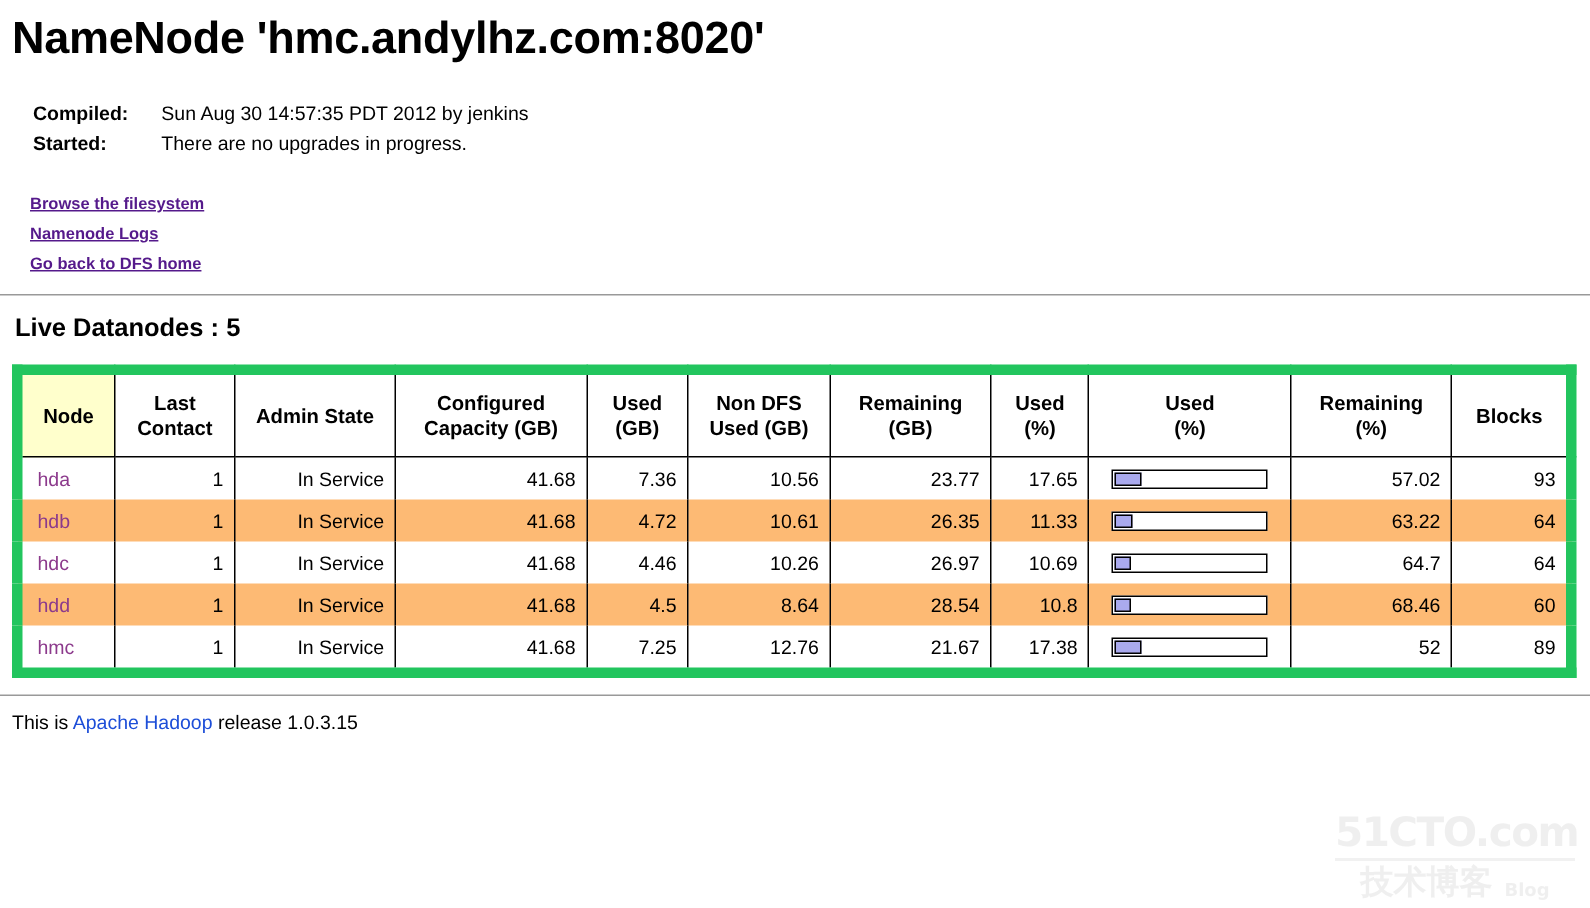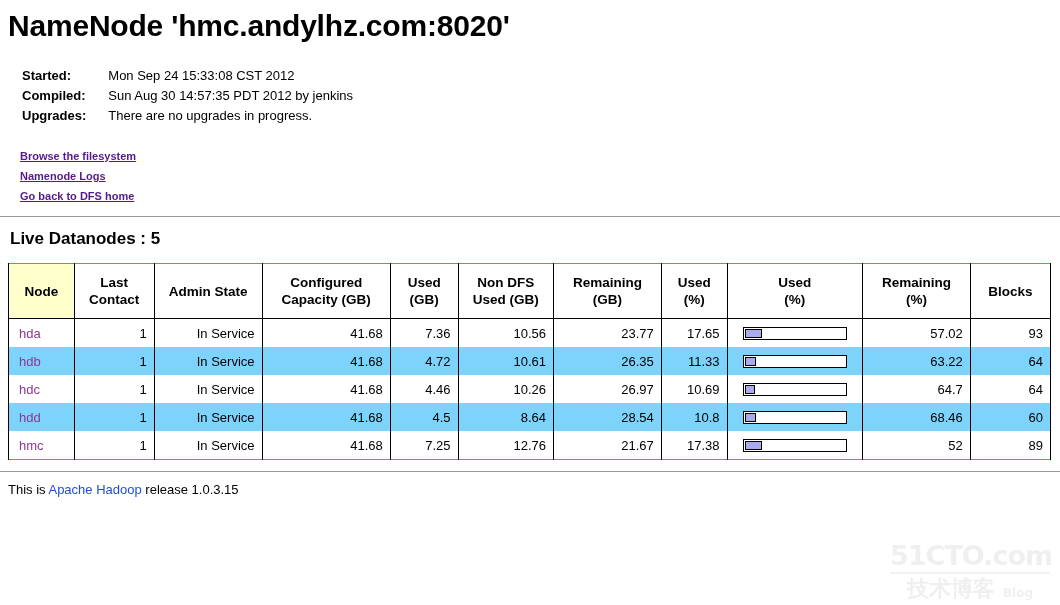--- a/index.html
+++ b/index.html
@@ -86,21 +86,21 @@
     color: #000;
   }
 
   
   .table-wrap {
     margin: 14px 0 0 8px;
     width: 1043px;
   }
   table.nodes {
     border-collapse: collapse;
-    border: 1px solid #22c55e;
+    border: 7px solid #22c55e;
     font-size: 13px;
     width: 1043px;
     table-layout: fixed;
   }
   table.nodes th,
   table.nodes td {
     border-left: 1px solid #000000;
     border-right: 1px solid #000000;
     border-top: 0;
     border-bottom: 0;
@@ -130,21 +130,21 @@
     padding-left: 10px;
   }
   table.nodes tbody td.node-cell a {
     color: #8c3a8c;
     text-decoration: none;
   }
   table.nodes tbody td.state-cell {
     text-align: right;
   }
   table.nodes tbody tr.alt td {
-    background: #7dd3fc;
+    background: #fdba74;
   }
   table.nodes tbody td.bar-cell {
     text-align: center;
     padding: 3px 8px;
   }
 
   
   col.c-node      { width: 64px; }
   col.c-contact   { width: 78px; }
   col.c-state     { width: 105px; }
@@ -240,29 +240,25 @@
 </head>
 <body>
 
 <div class="page">
 
   <h1 class="page-title">NameNode 'hmc.andylhz.com:8020'</h1>
 
   <table class="summary">
     <tbody>
       <tr>
-        <td class="k">Started:</td>
-        <td class="v">Mon Sep 24 15:33:08 CST 2012</td>
-      </tr>
-      <tr>
         <td class="k">Compiled:</td>
         <td class="v">Sun Aug 30 14:57:35 PDT 2012 by jenkins</td>
       </tr>
       <tr>
-        <td class="k">Upgrades:</td>
+        <td class="k">Started:</td>
         <td class="v">There are no upgrades in progress.</td>
       </tr>
     </tbody>
   </table>
 
   <div class="links">
     <a href="#">Browse the filesystem</a>
     <a href="#">Namenode Logs</a>
     <a href="#">Go back to DFS home</a>
   </div>

